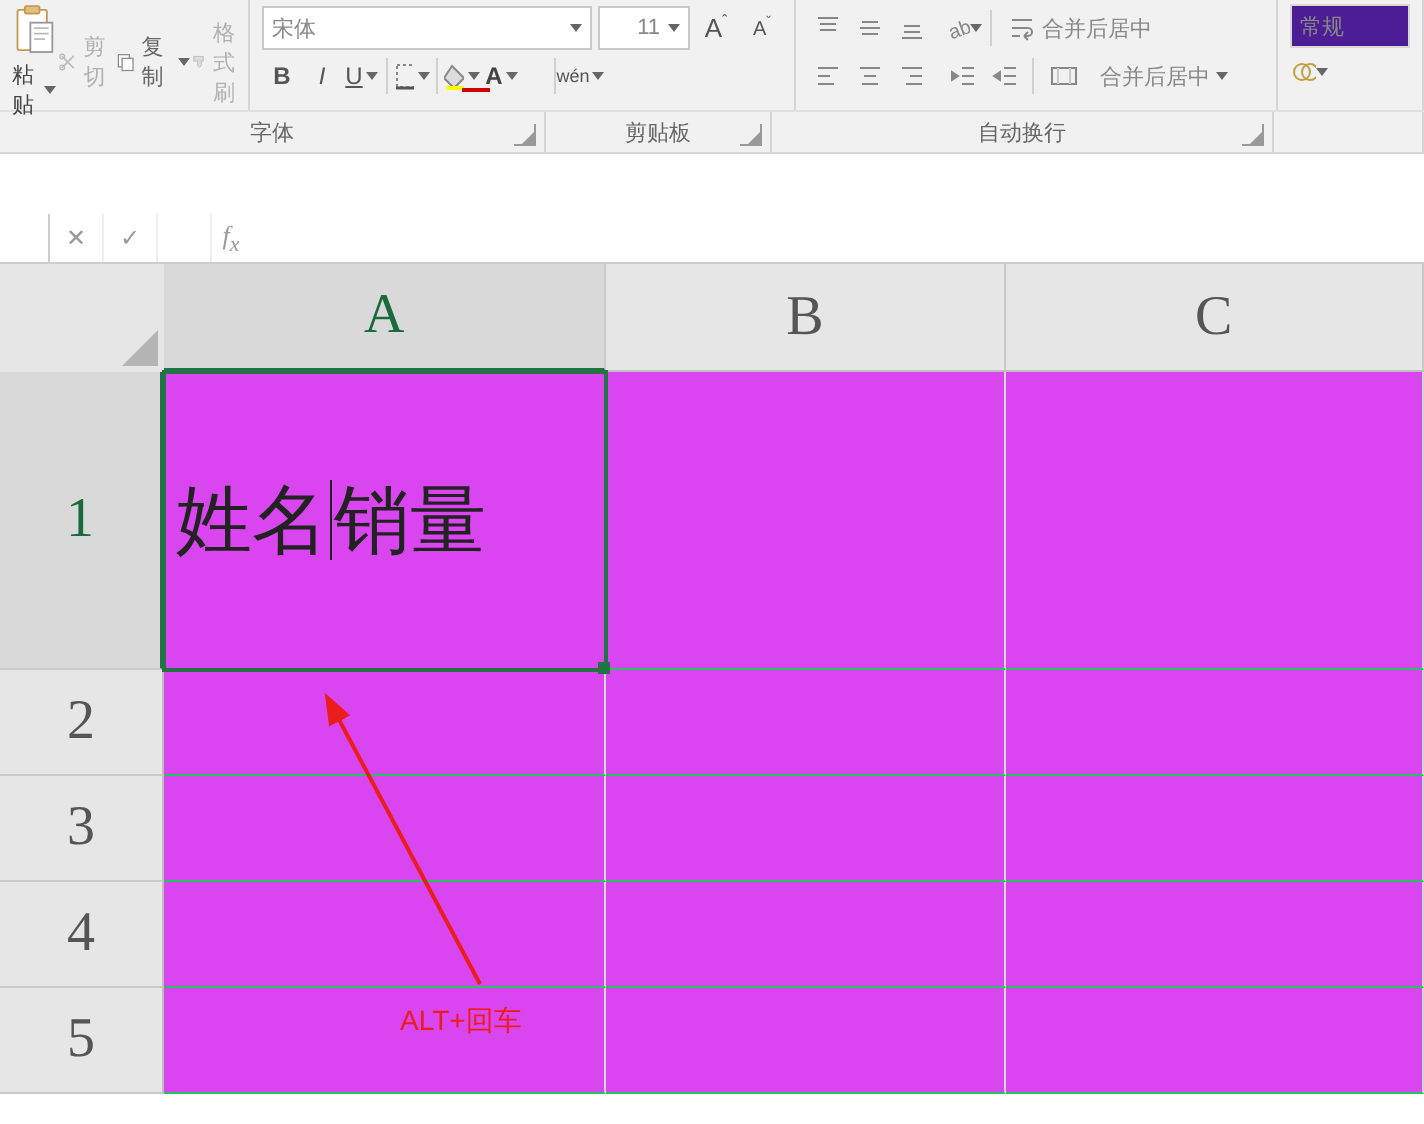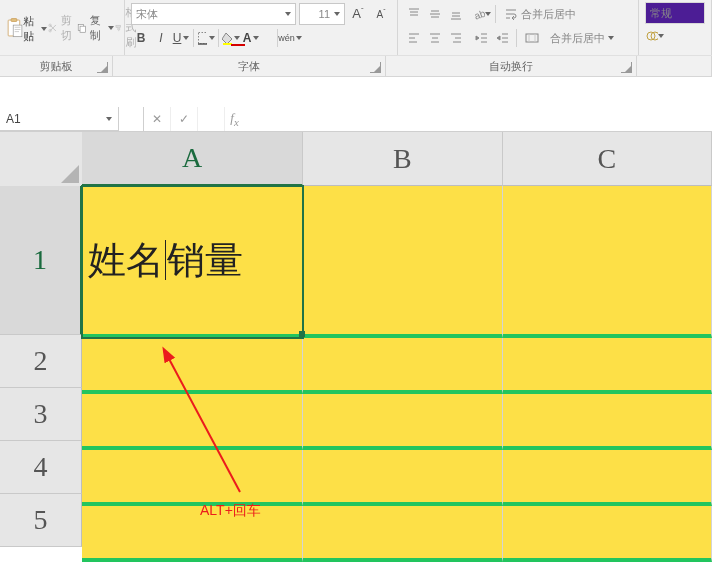--- a/index.html
+++ b/index.html
@@ -1,20 +1,20 @@
 <!DOCTYPE html>
 <html><head>
 <meta charset="utf-8">
 <style>
   html,body{margin:0;padding:0;font-family:"Microsoft YaHei","SimSun",Arial,sans-serif;font-size:12px;color:#444;background:#fff;}
   .ribbon{background:#f1f1f1;border-bottom:1px solid #d6d6d6;}
   .ribbon-body{display:flex;height:55px;}
   .section{border-right:1px solid #d6d6d6;padding:2px 6px 2px 6px;display:flex;flex-direction:column;}
   .section-row{display:flex;align-items:center;gap:1px;flex:1;}
-  .big-btn{display:flex;flex-direction:row;align-items:center;justify-content:flex-end;width:42px;height:100%;}
+  .big-btn{display:flex;flex-direction:column;align-items:center;justify-content:flex-end;width:42px;height:100%;}
   .big-btn .cap{font-size:11px;margin-top:2px;display:flex;align-items:center;gap:2px;}
   .caret{border-left:3px solid transparent;border-right:3px solid transparent;border-top:4px solid #666;display:inline-block;}
   .vstack{display:flex;flex-direction:row;justify-content:center;gap:1px;font-size:11px;color:#666;}
   .vstack .row{display:flex;align-items:center;gap:3px;height:16px;}
   .vstack .row.disabled{color:#b0b0b0;}
   .mini{width:18px;height:18px;display:flex;align-items:center;justify-content:center;border:1px solid transparent;border-radius:2px;color:#555;}
   .sep{width:1px;height:18px;background:#d0d0d0;margin:0 2px;}
   .picker{height:20px;border:1px solid #c8c8c8;background:#fff;display:flex;align-items:center;padding:0 4px;font-size:11px;color:#888;}
   .font-name{width:155px;}
   .font-size{width:36px;justify-content:flex-end;}
@@ -38,21 +38,21 @@
   .corner{position:absolute;left:0;top:0;width:82px;height:54px;background:#e6e6e6;border-right:1px solid #bdbdbd;border-bottom:1px solid #bdbdbd;}
   .corner:before{content:"";position:absolute;right:3px;bottom:3px;width:0;height:0;border-left:18px solid transparent;border-bottom:18px solid #b4b4b4;}
   .col-headers{position:absolute;left:82px;top:0;right:0;height:54px;display:flex;}
   .col-h{background:#e6e6e6;border-right:1px solid #c9c9c9;border-bottom:1px solid #bdbdbd;display:flex;align-items:center;justify-content:center;font-family:"Times New Roman","SimSun",serif;font-size:28px;color:#555;}
   .col-h.sel{background:#d9d9d9;color:#1a6a3e;border-bottom:2px solid #217346;}
   .row-headers{position:absolute;left:0;top:54px;width:82px;}
   .row-h{background:#e6e6e6;border-bottom:1px solid #c9c9c9;border-right:1px solid #bdbdbd;display:flex;align-items:center;justify-content:center;font-family:"Times New Roman","SimSun",serif;font-size:28px;color:#555;}
   .row-h.sel{background:#d9d9d9;color:#1a6a3e;border-right:2px solid #217346;}
   .cells{position:absolute;left:82px;top:54px;right:0;}
   .cell-row{display:flex;}
-  .cell{border-right:1px solid #d4d4d4;border-bottom:4px solid #22c55e;background:#fde047;display:flex;align-items:center;padding:0 6px;font-family:"SimSun","Times New Roman",serif;color:#222;}
+  .cell{border-right:1px solid #d4d4d4;border-bottom:1px solid #22c55e;background:#d946ef;display:flex;align-items:center;padding:0 6px;font-family:"SimSun","Times New Roman",serif;color:#222;}
   .cell.big{font-size:38px;justify-content:flex-start;}
   .active{outline:2px solid #217346;outline-offset:-1px;position:relative;}
   .active:after{content:"";position:absolute;right:-3px;bottom:-3px;width:6px;height:6px;background:#217346;}
   .cursor{display:inline-block;width:1px;height:40px;background:#222;margin:0 1px;vertical-align:middle;}
   .annot{position:absolute;color:#eb1c1c;font-size:14px;font-family:Arial;}
   .arrow-svg{position:absolute;pointer-events:none;}
 </style>
 </head>
 <body>
 
@@ -253,41 +253,37 @@
             <svg width="14" height="14">
               <circle cx="5" cy="7" r="4" fill="none" stroke="#c0a040"></circle>
               <circle cx="9" cy="7" r="4" fill="none" stroke="#c0a040"></circle>
             </svg>
             <span class="caret"></span>
           </div>
       </div>
     </div>
   </div>
   <div class="sec-labels">
+    <div class="slab" style="width:272px">
+        <span>字体</span>
+        <span class="dialog-launcher"></span>
+      </div>
     <div class="slab" style="width:112px">
         <span>剪贴板</span>
         <span class="dialog-launcher"></span>
       </div>
-    <div class="slab" style="width:272px">
-        <span>字体</span>
-        <span class="dialog-launcher"></span>
-      </div>
     <div class="slab" style="width:250px">
         <span>自动换行</span>
         <span class="dialog-launcher"></span>
       </div>
     <div class="slab" style="flex:1"></div>
   </div>
 </div>
 
 <div class="formula-bar">
-  <div class="name-box">
-      <span>A1</span>
-      <span class="caret"></span>
-    </div>
   <div class="fb-sep"></div>
   <div class="fb-btn">
       <span>✕</span>
     </div>
   <div class="fb-btn">
       <span>✓</span>
     </div>
   <div class="fb-btn">
       <span class="fx">f<sub>x</sub></span>
     </div>

